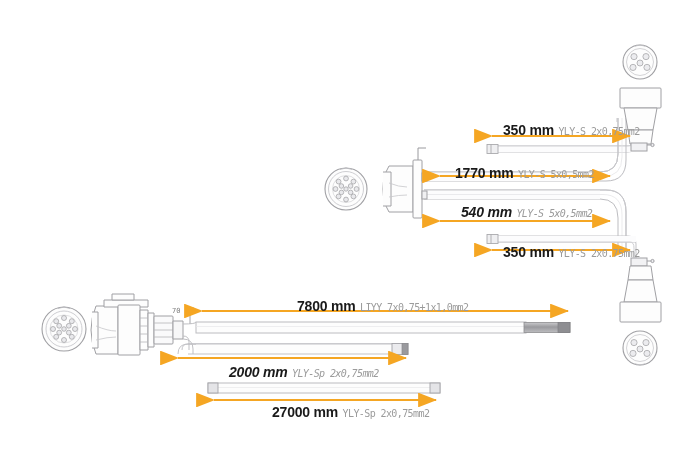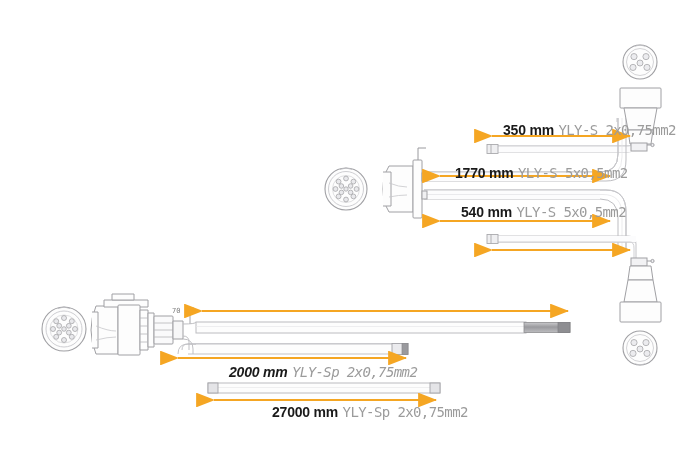--- a/index.html
+++ b/index.html
@@ -3,21 +3,21 @@
 <meta charset="utf-8">
 <title>Wiring Harness Drawing</title>
 <style>
   html,body{margin:0;padding:0;background:#ffffff;}
   body{width:700px;height:467px;position:relative;overflow:hidden;
        font-family:"Liberation Sans",sans-serif;}
   #stage{position:absolute;left:0;top:0;width:700px;height:467px;}
   svg#draw{position:absolute;left:0;top:0;width:700px;height:467px;}
   .lbl{position:absolute;white-space:nowrap;line-height:1;}
   .dim{font-size:14px;font-weight:bold;color:#1a1a1a;letter-spacing:-0.2px;margin-top:10px;}
-  .spec{font-size:14px;color:#9b9b9b;font-family:"DejaVu Sans Mono",monospace;
+  .spec{font-size:10px;color:#9b9b9b;font-family:"DejaVu Sans Mono",monospace;
         letter-spacing:-0.6px;}
   .tiny{font-size:7px;color:#7d7d7d;font-family:"DejaVu Sans Mono",monospace;}
 </style>
 </head>
 <body style="background: rgb(255, 255, 255);">
 
 <div id="stage">
 
 <svg id="draw" viewBox="0 0 700 467">
   <defs>
@@ -243,26 +243,34 @@
 <div class="lbl" style="left:503px;top:122px;">
   <span class="dim">350 mm</span>
   <span class="spec">YLY-S  2x0,75mm2</span>
 </div>
 
 <div class="lbl" style="left:455px;top:165px;">
   <span class="dim">1770 mm</span>
   <span class="spec">YLY-S  5x0,5mm2</span>
 </div>
 
-<div class="lbl" style="left:461px;top:204px;">
+<div class="lbl" style="left:461px;top:204px;font-style:italic;">
   <span class="dim">540 mm</span>
   <span class="spec">YLY-S  5x0,5mm2</span>
 </div>
 
-
+<div class="lbl" style="left:503px;top:244px;">
+  <span class="dim">350 mm</span>
+  <span class="spec">YLY-S  2x0.75mm2</span>
+</div>
+
+<div class="lbl" style="left:297px;top:298px;">
+  <span class="dim">7800 mm</span>
+  <span class="spec">LIYY  7x0,75+1x1,0mm2</span>
+</div>
 
 <div class="lbl" style="left:229px;top:364px;font-style:italic;">
   <span class="dim">2000 mm</span>
   <span class="spec">YLY-Sp  2x0,75mm2</span>
 </div>
 
 <div class="lbl" style="left:272px;top:404px;">
   <span class="dim">27000 mm</span>
   <span class="spec">YLY-Sp  2x0,75mm2</span>
 </div>

